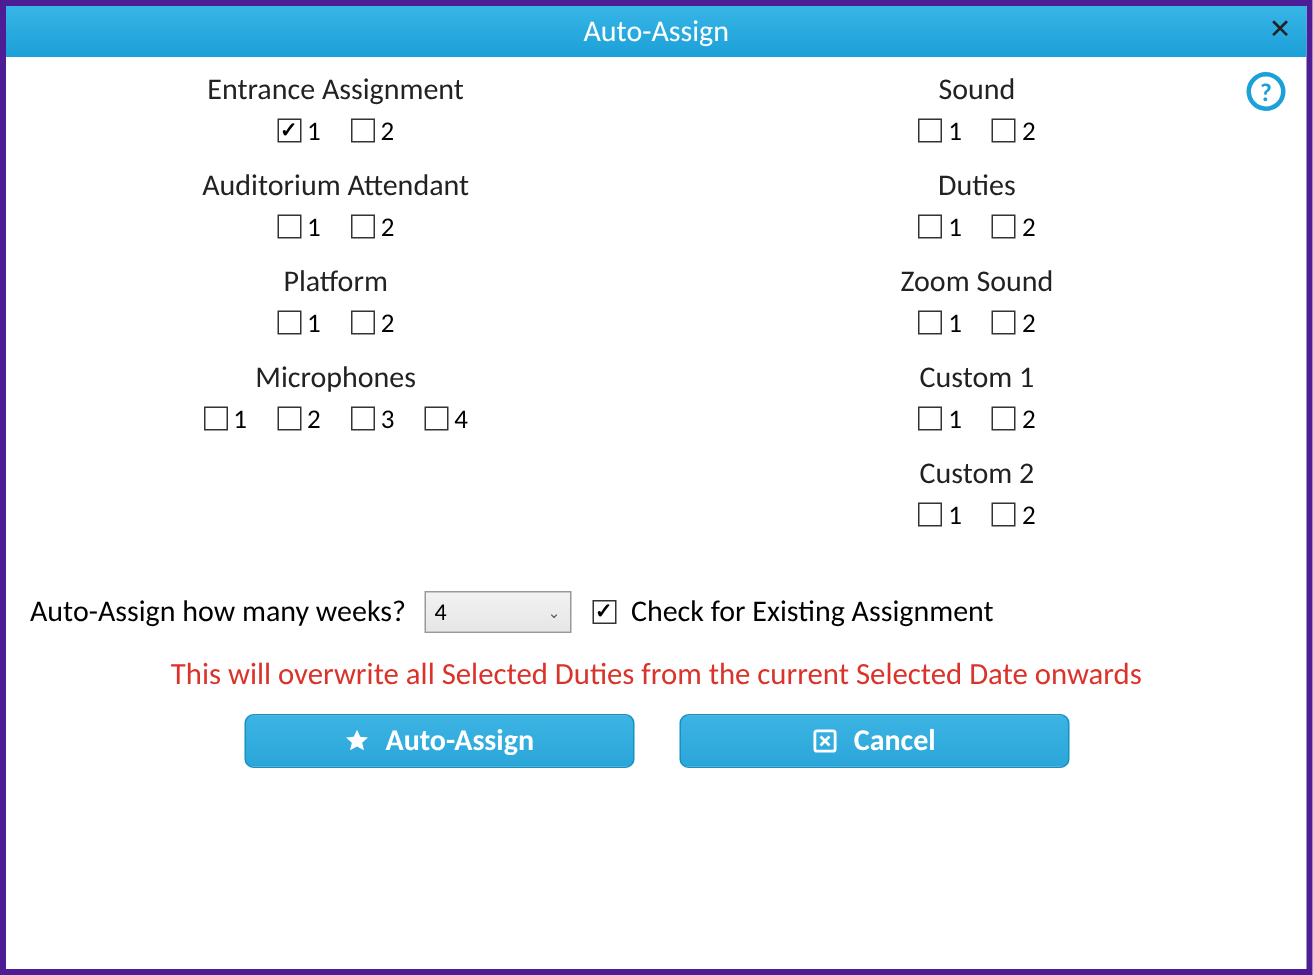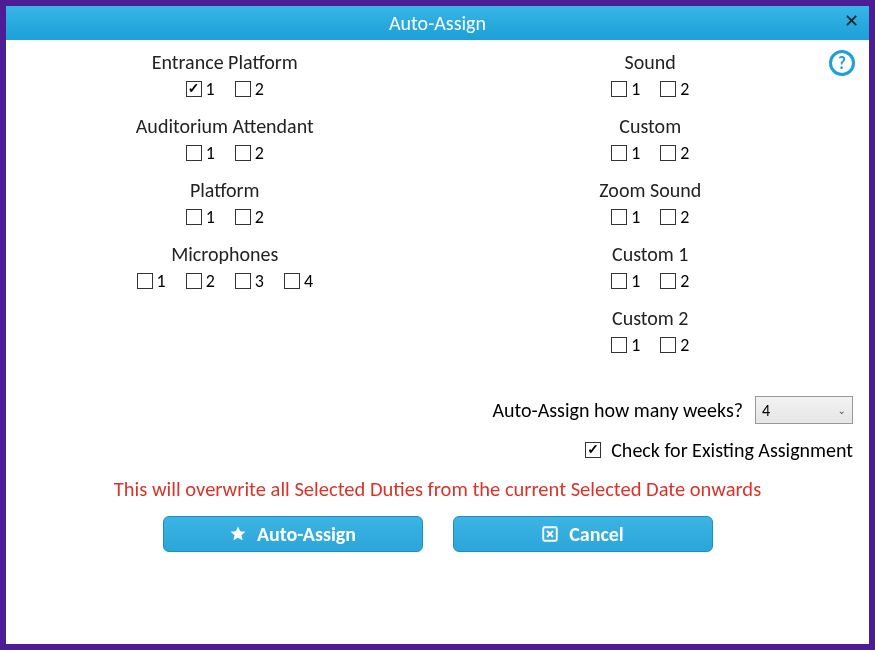--- a/index.html
+++ b/index.html
@@ -1,19 +1,19 @@
 <!DOCTYPE html>
 <html><head>
 <meta charset="utf-8">
 <style>
 * { box-sizing: border-box; margin: 0; padding: 0; }
 body { font-family: "Segoe UI", "Calibri", Arial, sans-serif; background: #fff; }
 .dialog {
   width: 875px; height: 650px;
-  border: 6px solid #4c1d95;
+  border: 4px solid #4c1d95;
   display: flex; flex-direction: column;
   position: relative;
 }
 .titlebar {
   height: 34px;
   background: linear-gradient(#37b5e6, #1ca0d8);
   color: #fff;
   display: flex; align-items: center; justify-content: center;
   position: relative;
   font-size: 20px;
@@ -38,21 +38,21 @@
 .boxes { display: flex; gap: 20px; justify-content: center; }
 .box { display: flex; align-items: center; gap: 4px; font-size: 18px; cursor: pointer; }
 .cb {
   width: 16px; height: 16px; border: 1.5px solid #333;
   display: inline-flex; align-items: center; justify-content: center;
   background: #fff;
 }
 .cb.checked::after {
   content: "✓"; font-size: 14px; line-height: 1; color: #000; font-weight: bold;
 }
-.middle { margin-top: 26px; display: flex; flex-direction: column; align-items: flex-end; gap: 14px; }
+.middle { margin-top: 26px; display: flex; flex-direction: row; align-items: center; gap: 14px; }
 .weeks-row { display: flex; align-items: center; gap: 12px; font-size: 20px; }
 .select {
   width: 98px; height: 28px; border: 1px solid #999;
   background: linear-gradient(#f2f2f2, #e6e6e6);
   display: flex; align-items: center; justify-content: space-between;
   padding: 0 6px; font-size: 16px; cursor: pointer;
 }
 .select .caret { font-size: 10px; color: #555; }
 .exist-row { display: flex; align-items: center; gap: 10px; font-size: 20px; }
 .warning { color: #d9332a; font-size: 20.5px; text-align: center; margin-top: 14px; }
@@ -76,21 +76,21 @@
     <span class="close">✕</span>
   </div>
   <div class="content">
     <div class="help">
         <span>?</span>
       </div>
 
     <div class="cols">
       <div class="col" id="col-left">
           <div class="group">
-            <div class="group-label">Entrance Platform</div>
+            <div class="group-label">Entrance Assignment</div>
             <div class="boxes">
               <div class="box">
                 <span class="cb checked"></span>
                 <span>1</span>
               </div>
               <div class="box">
                 <span class="cb"></span>
                 <span>2</span>
               </div>
             </div>
@@ -151,21 +151,21 @@
                 <span class="cb"></span>
                 <span>1</span>
               </div>
               <div class="box">
                 <span class="cb"></span>
                 <span>2</span>
               </div>
             </div>
           </div>
           <div class="group">
-            <div class="group-label">Custom</div>
+            <div class="group-label">Duties</div>
             <div class="boxes">
               <div class="box">
                 <span class="cb"></span>
                 <span>1</span>
               </div>
               <div class="box">
                 <span class="cb"></span>
                 <span>2</span>
               </div>
             </div>

